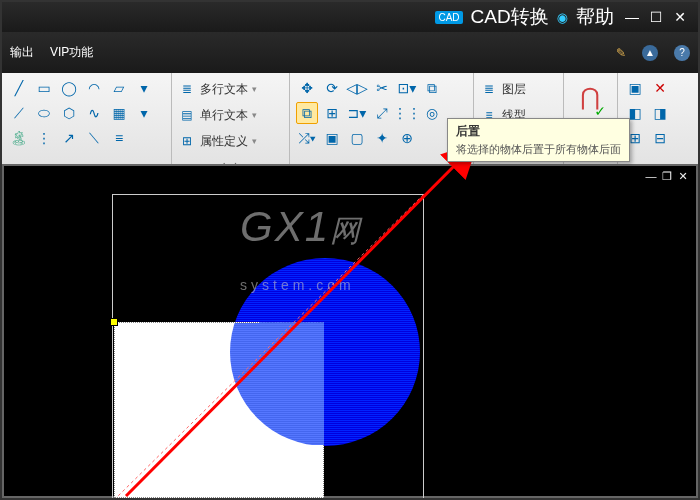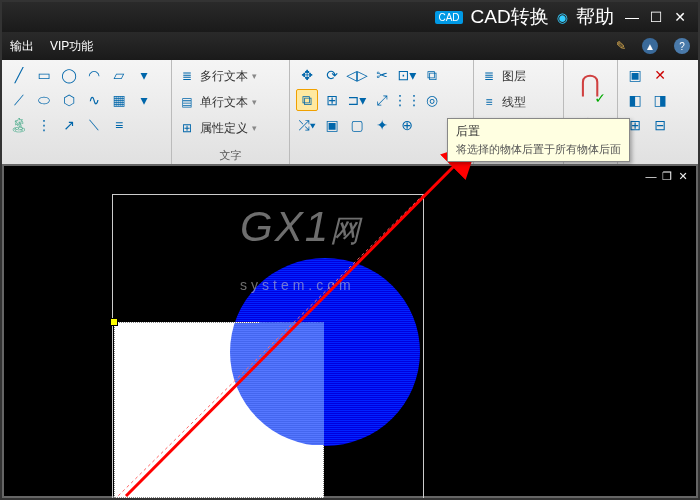--- a/index.html
+++ b/index.html
@@ -3,21 +3,21 @@
 <meta charset="utf-8">
 <style>
 *{margin:0;padding:0;box-sizing:border-box;font-family:"Microsoft YaHei",sans-serif}
 body{width:700px;height:500px;background:#e8e8e8;overflow:hidden;position:relative;border:2px solid #333}
 .titlebar{height:30px;background:linear-gradient(#2a2a2a,#1a1a1a);display:flex;align-items:center;color:#fff;font-size:13px}
 .titlebar .title{position:absolute;left:50%;transform:translateX(-50%);font-weight:bold}
 .titlebar .right{margin-left:auto;display:flex;align-items:center;gap:4px;padding-right:8px}
 .cad-badge{background:#0099e5;color:#fff;font-size:10px;padding:1px 3px;border-radius:2px;font-weight:normal}
 .titlebar .btn{color:#fff;font-size:19px;padding:0 4px;cursor:pointer}
 .winbtn{width:20px;height:16px;display:flex;align-items:center;justify-content:center;color:#fff;font-size:14px}
-.menubar{height:28px;background:linear-gradient(#2a2a2a,#1a1a1a);display:flex;align-items:center;color:#fff;font-size:12px;padding:0 8px;gap:16px}
+.menubar{height:41px;background:linear-gradient(#2a2a2a,#1a1a1a);display:flex;align-items:center;color:#fff;font-size:12px;padding:0 8px;gap:16px}
 .menubar .spacer{flex:1}
 .mini-icon{width:16px;height:16px;border-radius:50%;background:#3a6a9a;display:flex;align-items:center;justify-content:center;font-size:10px}
 .ribbon{height:108px;background:linear-gradient(#f5f5f5,#e0e0e0);border-bottom:1px solid #aaa;display:flex}
 .ribbon-group{border-right:1px solid #bbb;padding:4px 6px 2px;display:flex;flex-direction:column}
 .ribbon-group .icons{display:flex;flex-wrap:wrap;gap:3px;align-content:flex-start;flex:1}
 .ribbon-group .label{text-align:center;font-size:11px;color:#555;padding:2px 0}
 .rbtn{width:22px;height:22px;display:flex;align-items:center;justify-content:center;font-size:14px;color:#0066aa;cursor:pointer;border:1px solid transparent;border-radius:2px}
 .rbtn.hl{border-color:#f0a000;background:#ffe9a0}
 .rbtn-row{display:flex;align-items:center;gap:4px;height:24px;font-size:12px;color:#333}
 .rbtn-row .ic{width:18px;height:18px;display:flex;align-items:center;justify-content:center;color:#0066aa}
@@ -33,21 +33,21 @@
 .sel-rect{position:absolute;left:72px;top:14px;width:312px;height:306px;border:1px solid #ccc}
 .circle{position:absolute;left:190px;top:78px;width:190px;height:188px;border-radius:50%;background:radial-gradient(circle,#0000dd 0%,#0000cc 100%);background-image:repeating-linear-gradient(0deg,#0000dd,#0000dd 1px,#0022ff 1px,#0022ff 2px),repeating-linear-gradient(90deg,transparent,transparent 1px,rgba(0,0,255,.5) 1px,rgba(0,0,255,.5) 2px)}
 .white-sq{position:absolute;left:74px;top:142px;width:210px;height:176px;background:#fff;border:1px dotted #888}
 .white-sq::before{content:"";position:absolute;right:-1px;top:-1px;width:94px;height:120px;background:radial-gradient(circle at 118px 32px,#4466ff 0%,#4466ff 60%,transparent 61%);background:repeating-linear-gradient(45deg,#5577ff,#5577ff 1px,#4466ee 1px,#4466ee 2px);clip-path:circle(94px at 118px 32px)}
 .overlap{position:absolute;left:190px;top:143px;width:94px;height:122px;background-image:repeating-linear-gradient(0deg,#5577ff 0,#5577ff 1px,#4466ee 1px,#4466ee 2px);clip-path:ellipse(95px 94px at 95px 29px)}
 .diag{position:absolute;left:74px;top:14px;width:310px;height:306px;pointer-events:none}
 .handle{position:absolute;width:8px;height:8px;background:#ffff00;border:1px solid #000}
 .watermark{position:absolute;left:200px;top:23px;color:rgba(200,200,200,.55);font-size:42px;font-family:Georgia,serif;font-style:italic;letter-spacing:2px;pointer-events:none}
 .watermark .sm{font-size:14px;letter-spacing:4px;font-style:normal;display:inline-block;vertical-align:baseline}
 .tooltip{position:absolute;left:445px;top:116px;background:#ffffe1;border:1px solid #888;padding:4px 8px;font-size:12px;color:#333;box-shadow:2px 2px 4px rgba(0,0,0,.3);z-index:20}
-.tooltip .tt-title{font-weight:normal;margin-bottom:2px}
+.tooltip .tt-title{font-weight:bold;margin-bottom:2px}
 .tooltip .tt-body{font-size:11px;color:#555}
 .red-arrow{position:absolute;left:74px;top:-48px;width:372px;height:370px;pointer-events:none;z-index:15}
 .num-label{position:absolute;left:2px;top:290px;background:#fff;border:1px solid #aaa;font-size:10px;padding:1px 2px;color:#333}
 </style>
 </head>
 <body>
 
 <div class="titlebar">
   <div class="right">
     <span class="cad-badge">CAD</span>

